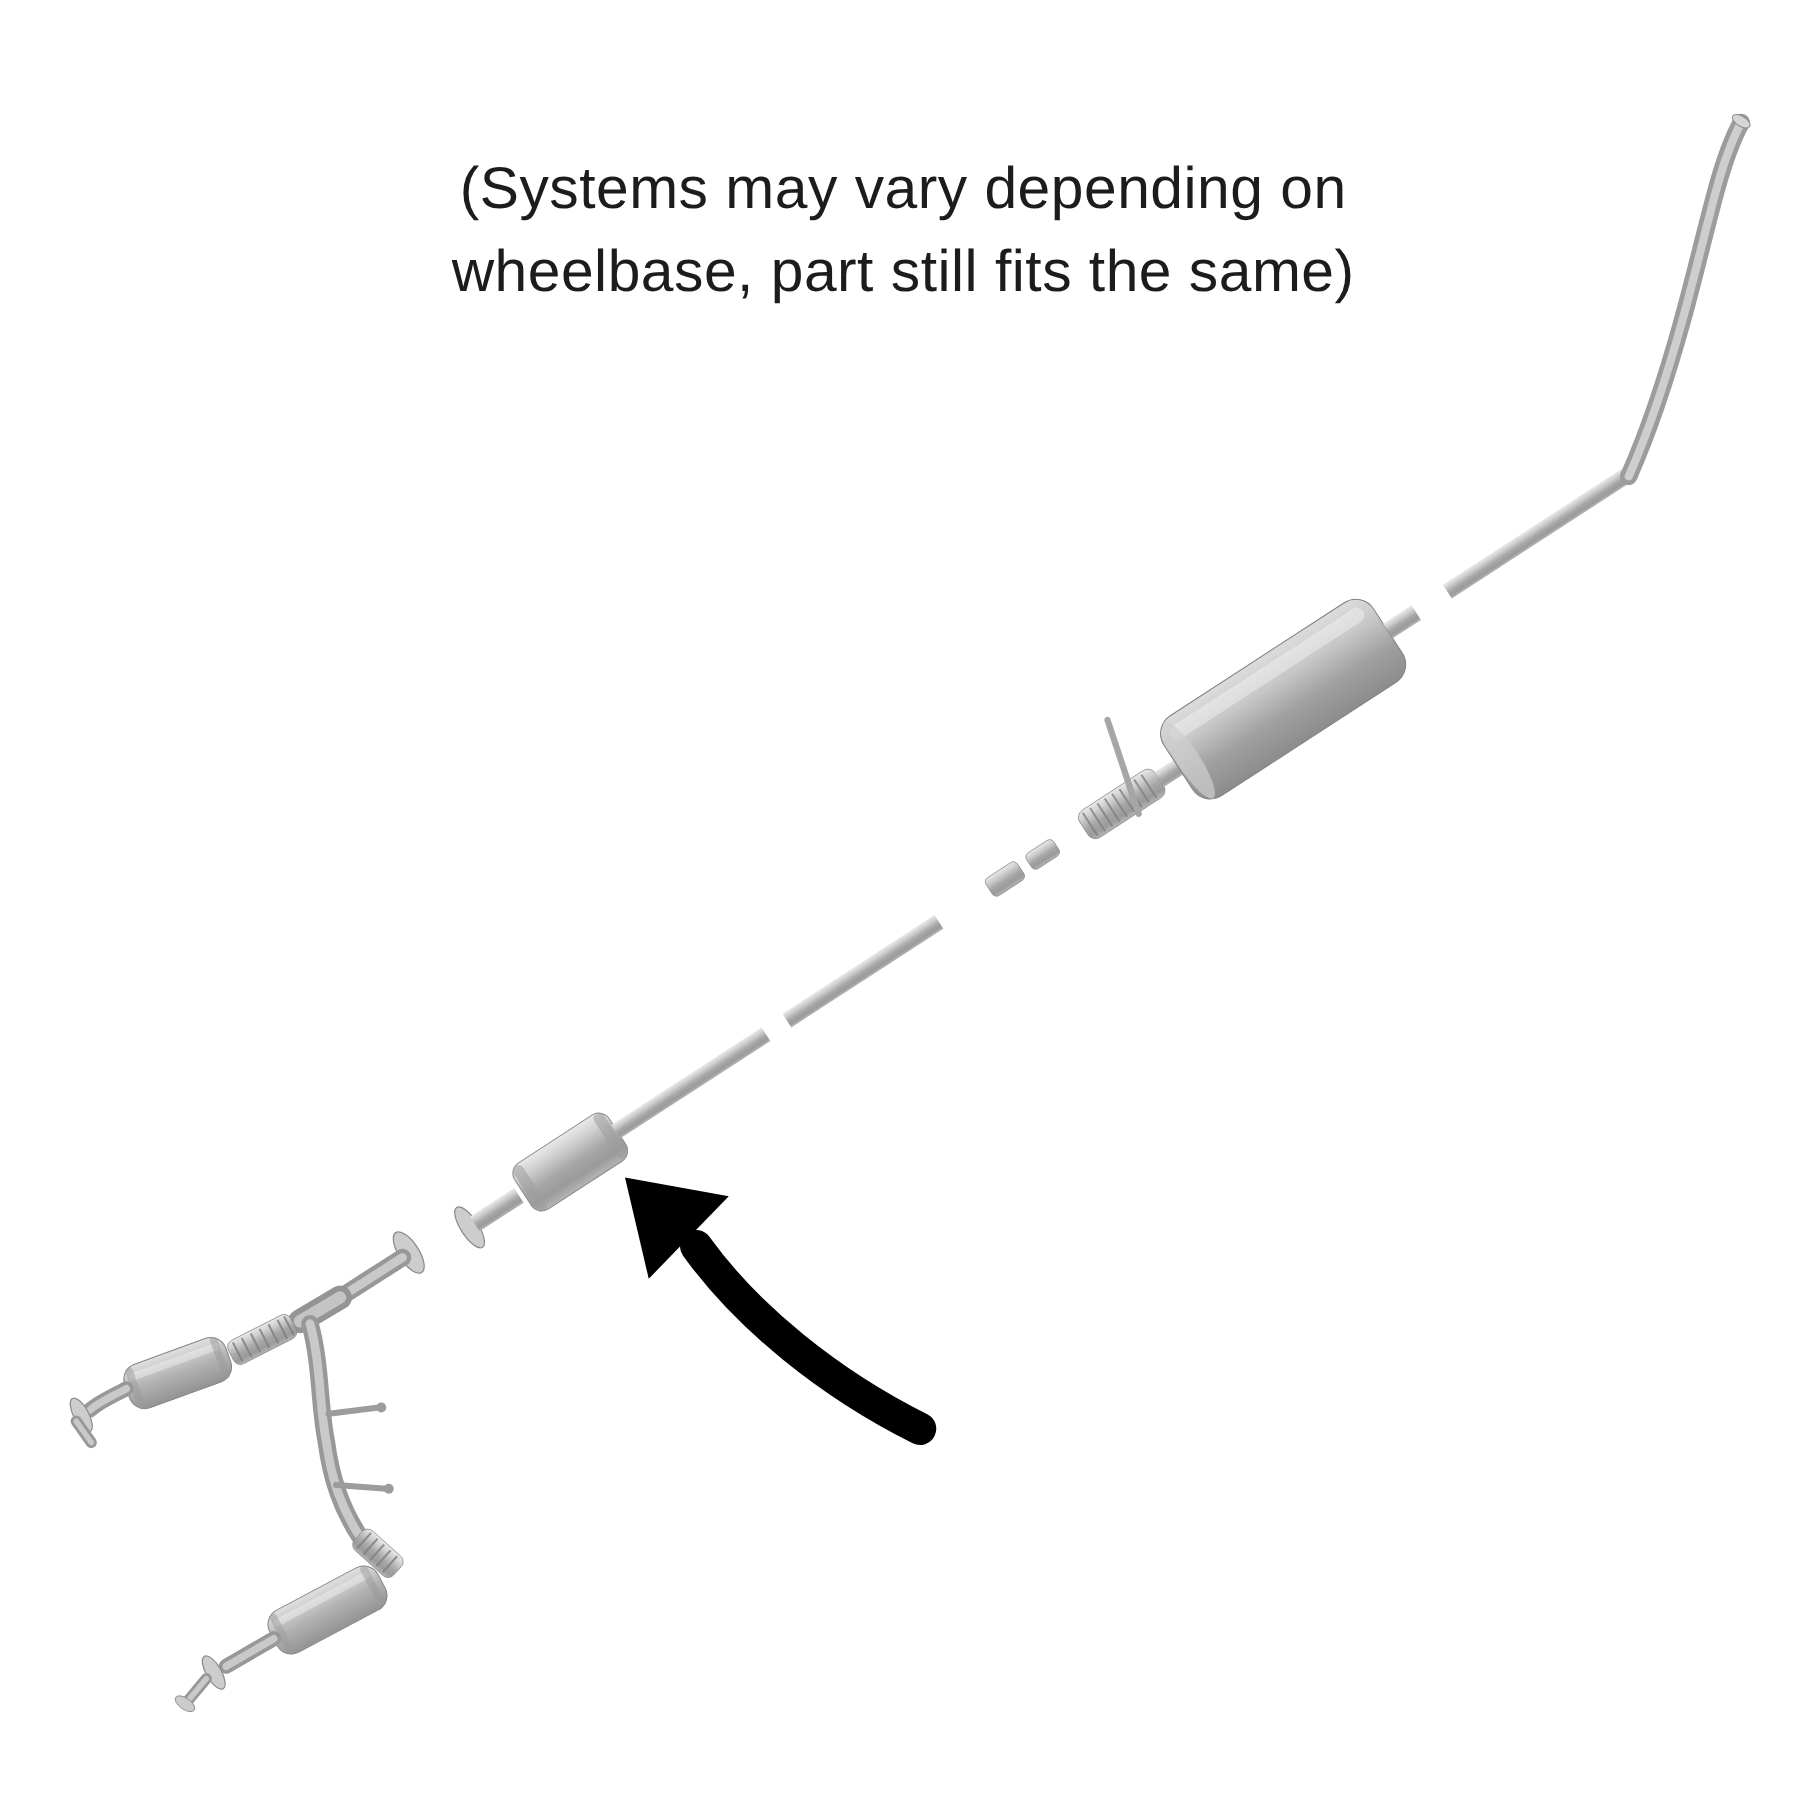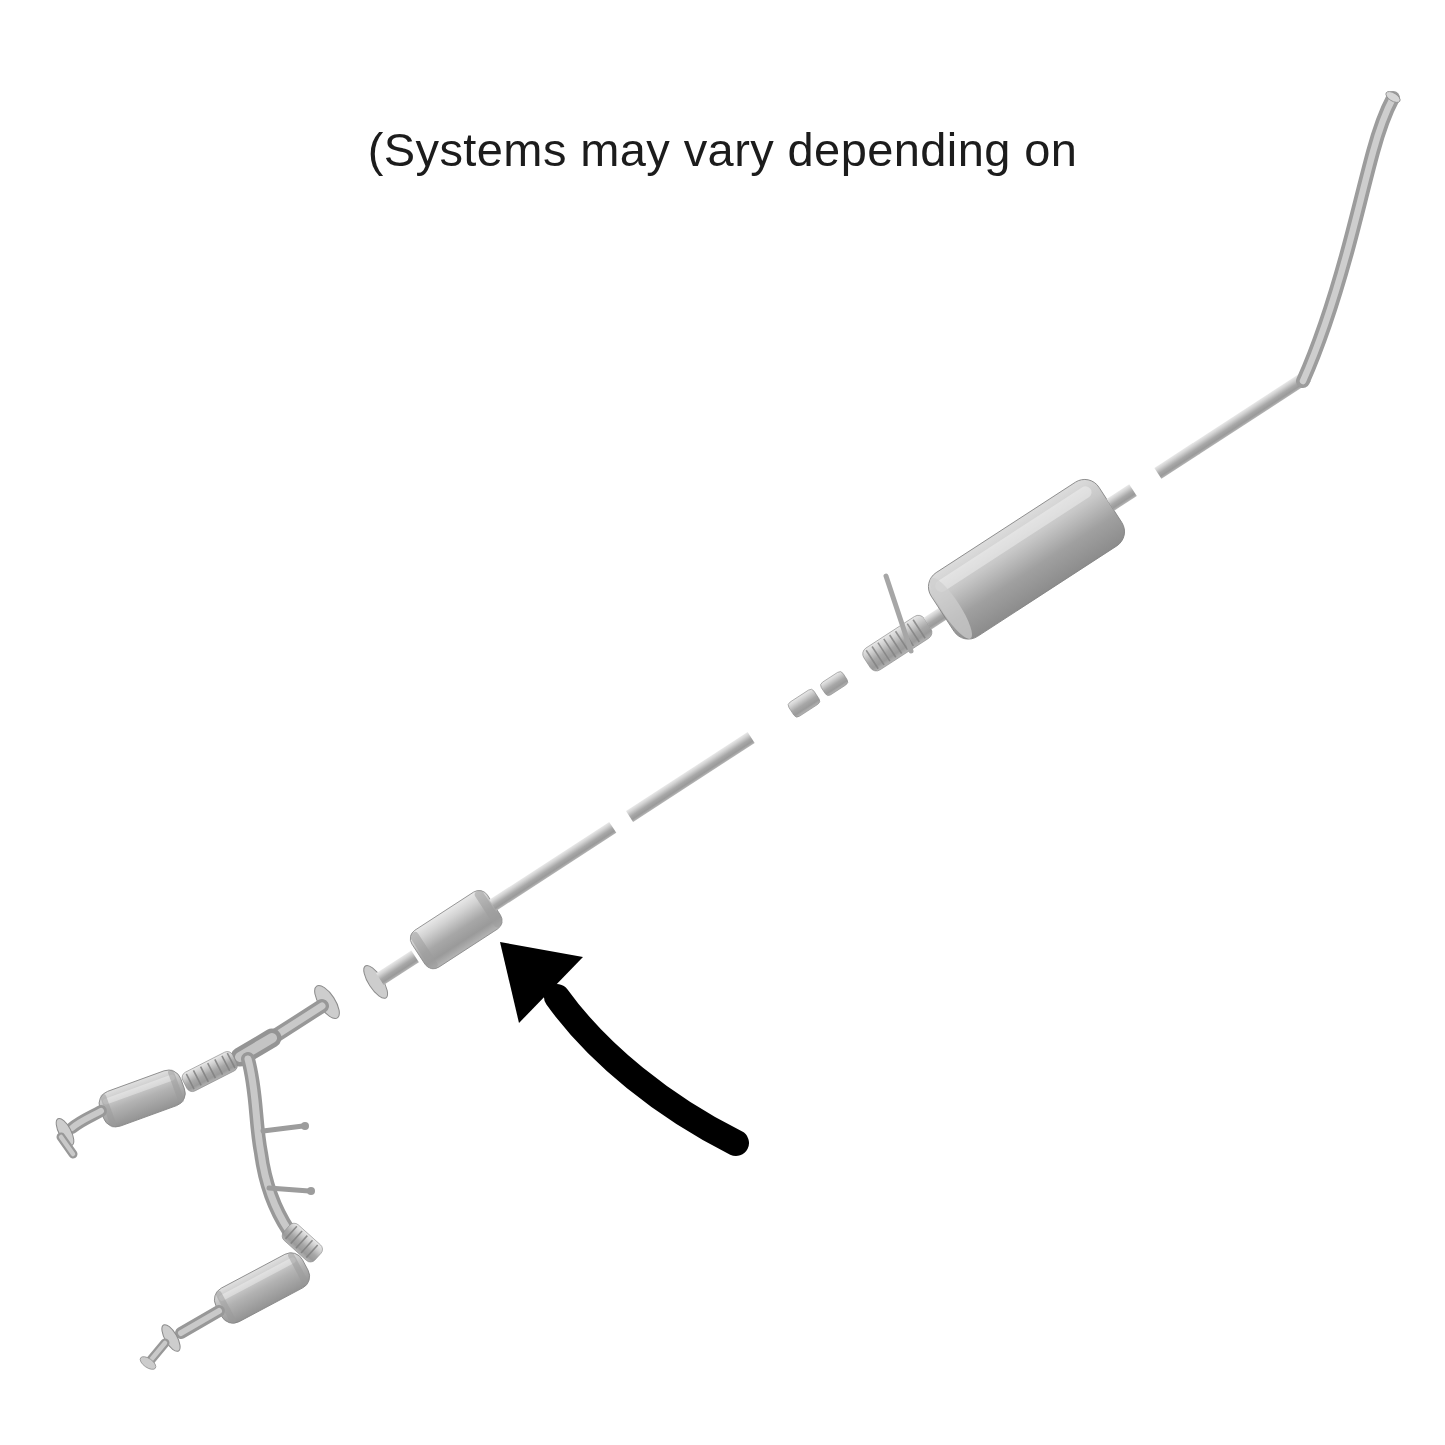--- a/index.html
+++ b/index.html
@@ -24,20 +24,21 @@
   }
   svg.diagram{position:absolute;left:0;top:0;}
 </style>
 </head>
 <body>
 
 <div class="canvas">
 
   <div class="note">
     <div>(Systems may vary depending on</div>
+    <div>wheelbase, part still fits the same)</div>
   </div>
 
   <svg class="diagram" width="1445" height="1445" viewBox="0 0 1445 1445">
     <defs>
       <linearGradient id="pipeGrad" x1="0" y1="0" x2="0" y2="1">
         <stop offset="0" stop-color="#e9e9e9"></stop>
         <stop offset="0.22" stop-color="#d2d2d2"></stop>
         <stop offset="0.55" stop-color="#a7a7a7"></stop>
         <stop offset="0.8" stop-color="#9a9a9a"></stop>
         <stop offset="1" stop-color="#b5b5b5"></stop>

